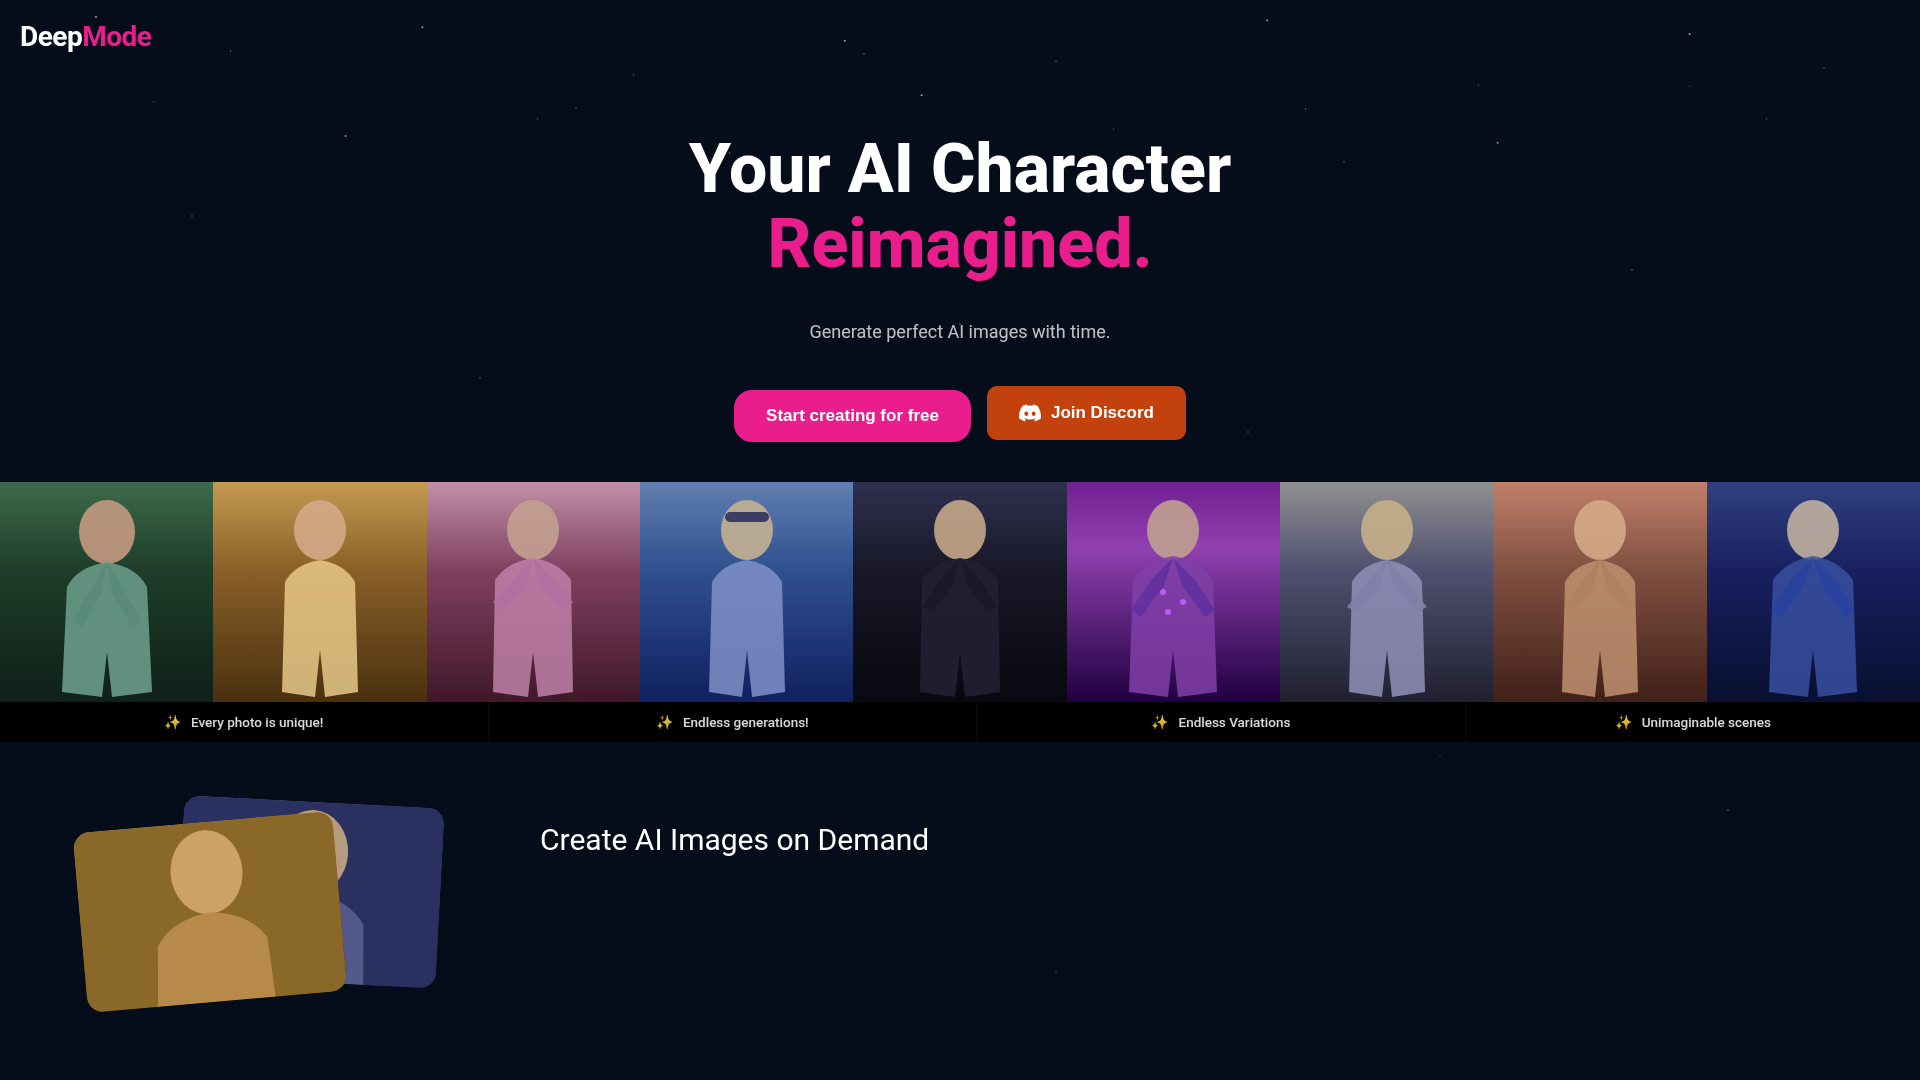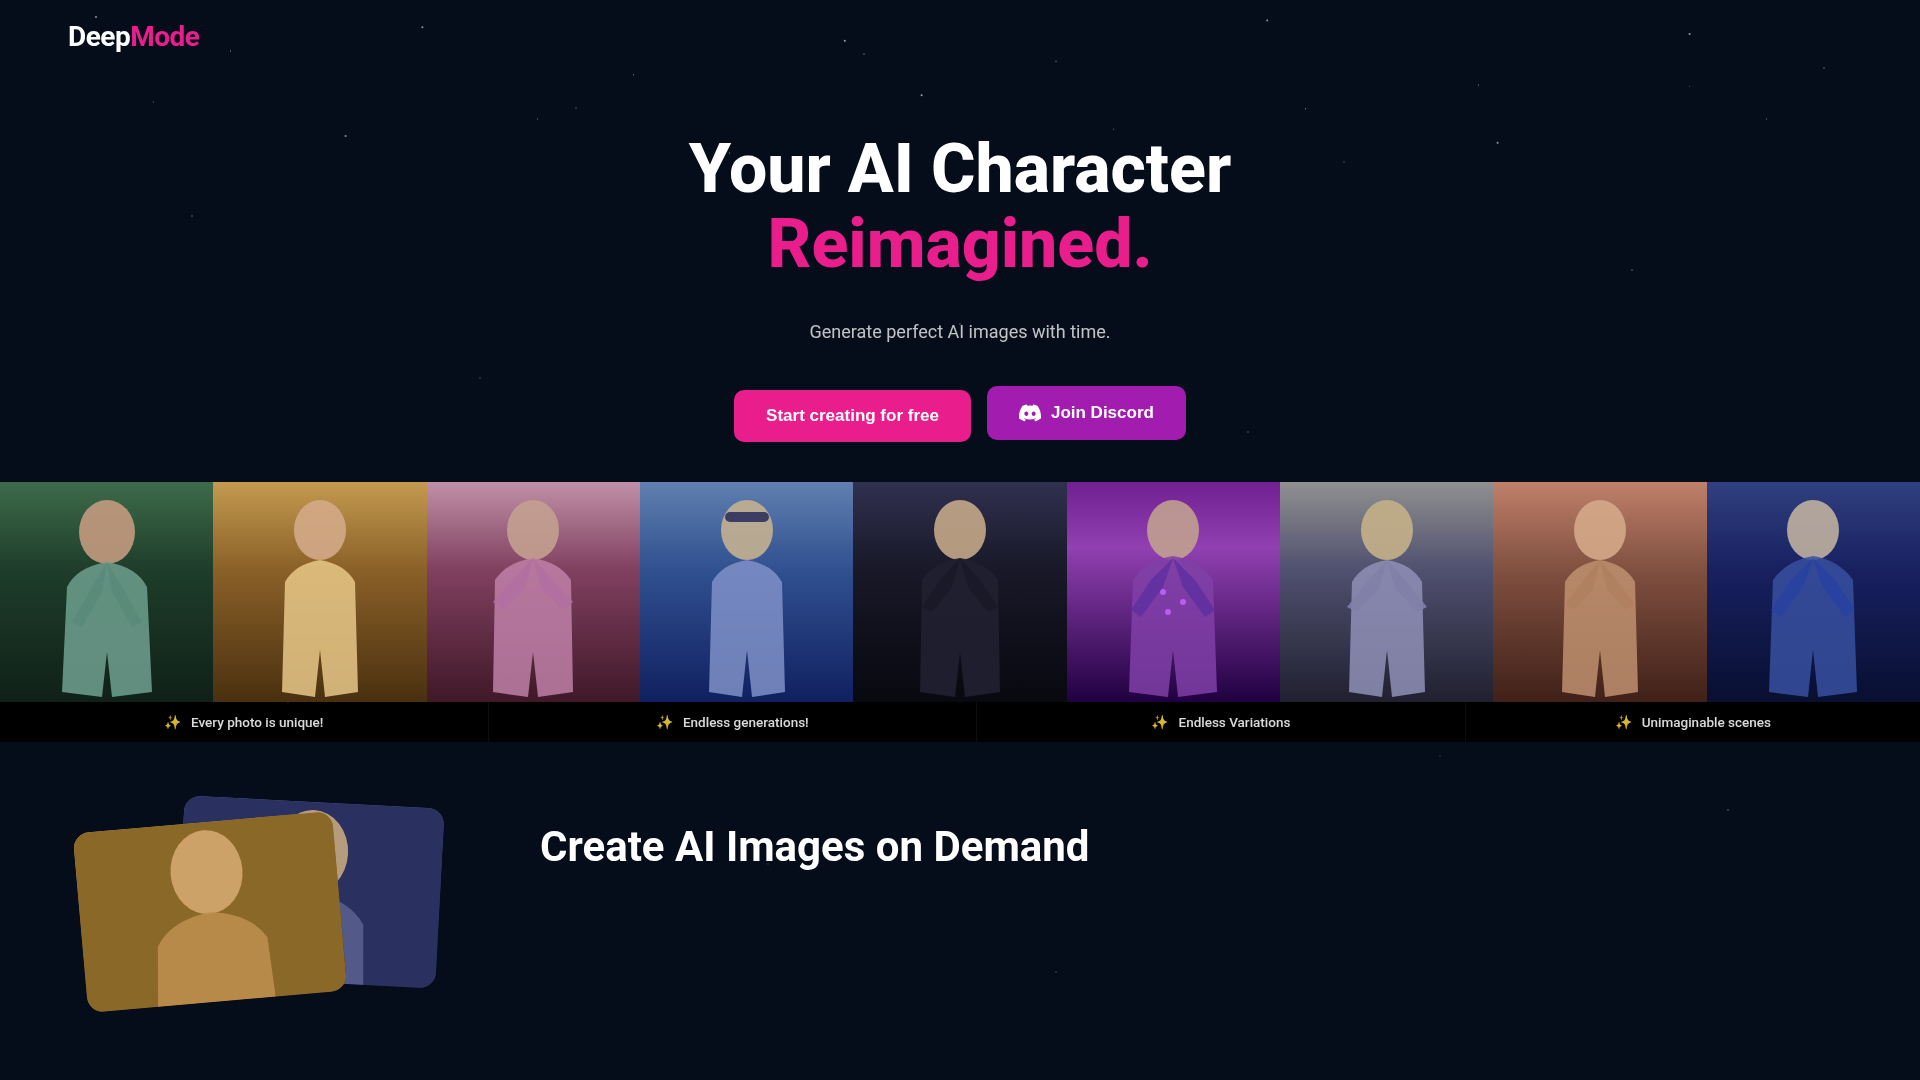--- a/index.html
+++ b/index.html
@@ -41,21 +41,21 @@
       z-index: 0;
     }
 
     
     .navbar {
       position: relative;
       z-index: 10;
       display: flex;
       align-items: center;
       justify-content: space-between;
-      padding: 16px 68px;
+      padding: 16px 20px;
       height: 72px;
     }
 
     .logo {
       font-size: 28px;
       font-weight: 700;
       letter-spacing: -0.5px;
     }
     .logo-deep {
       color: #ffffff;
@@ -125,29 +125,29 @@
       align-items: center;
       justify-content: center;
       gap: 16px;
     }
 
     .btn-start {
       background: #e91e8c;
       border: none;
       color: #fff;
       padding: 16px 32px;
-      border-radius: 10px;
+      border-radius: 18px;
       font-size: 17px;
       font-weight: 600;
       cursor: pointer;
       margin-top: 7px;
     }
 
     .btn-discord {
-      background: #a21caf;
+      background: #c2410c;
       border: none;
       color: #fff;
       padding: 16px 32px;
       border-radius: 10px;
       font-size: 17px;
       font-weight: 600;
       cursor: pointer;
       display: flex;
       align-items: center;
       gap: 10px;
@@ -202,22 +202,22 @@
       top: 0;
       transform: rotate(3deg);
       z-index: 1;
     }
 
     .bottom-text {
       padding-top: 20px;
     }
 
     .bottom-title {
-      font-size: 42px;
-      font-weight: 700;
+      font-size: 30px;
+      font-weight: 400;
       color: #ffffff;
       line-height: 1.2;
     }
 
     
     .gallery-wrapper {
       display: flex;
       width: 100%;
     }
 

